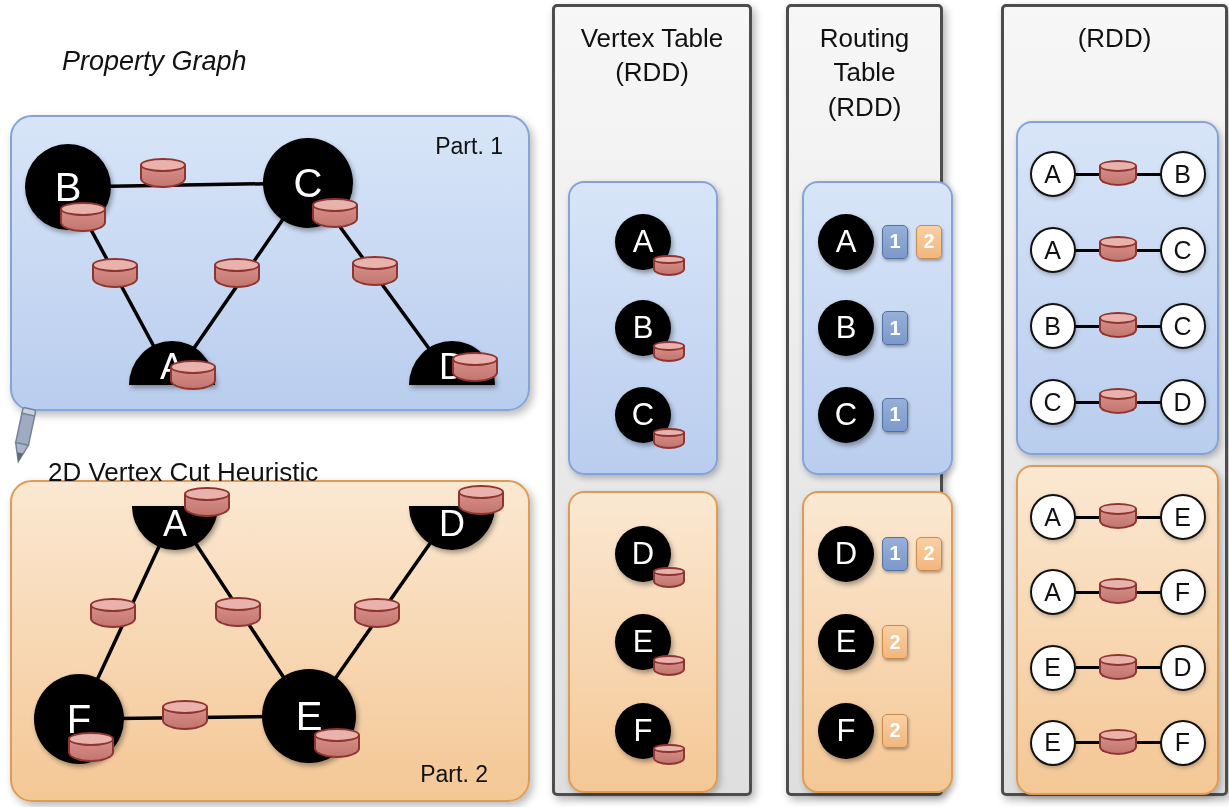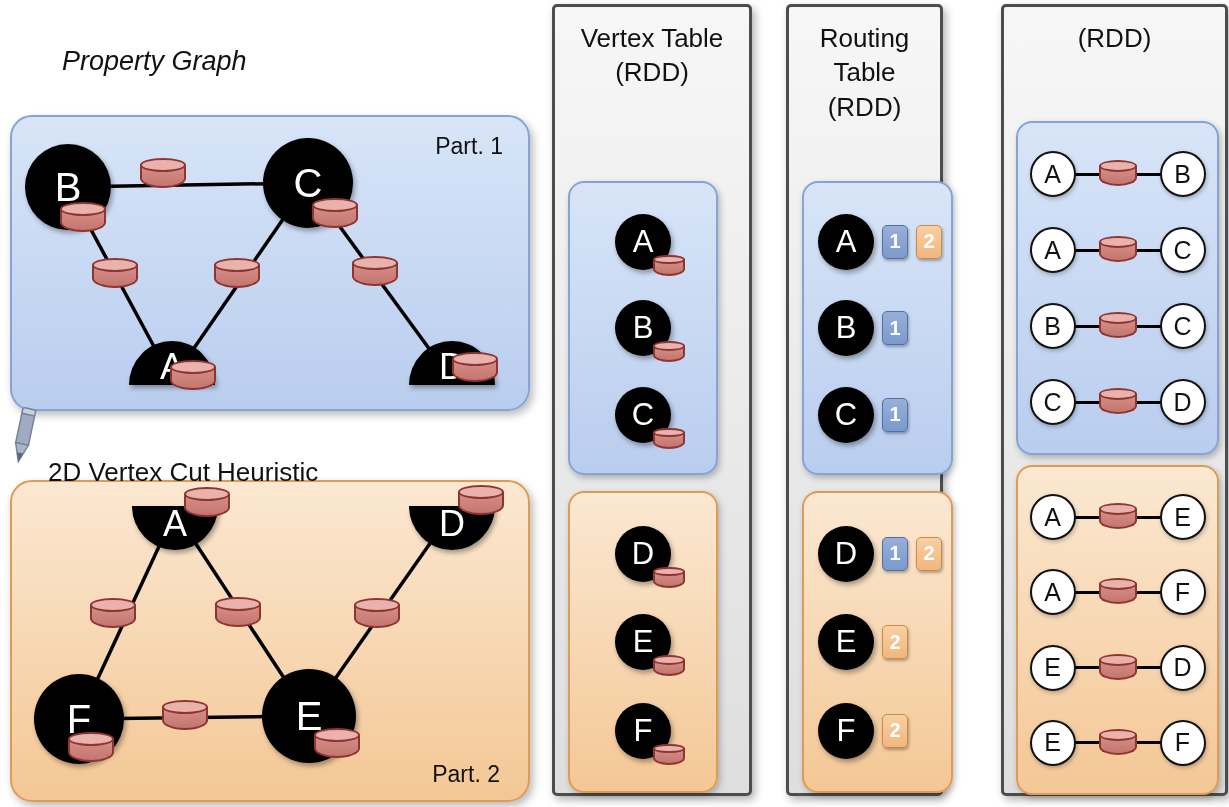--- a/index.html
+++ b/index.html
@@ -66,21 +66,21 @@
 <body>
 
 <div id="canvas">
 
   <div class="pg-title">Property Graph</div>
 
   <div class="partbox blue" style="left:10px;top:115px;width:520px;height:296px;">
     <div class="part-label" style="right:25px;top:16px;">Part. 1</div>
   </div>
   <div class="partbox orange" style="left:10px;top:480px;width:520px;height:322px;">
-    <div class="part-label" style="right:28px;bottom:12px;">Part. 2</div>
+    <div class="part-label" style="right:40px;bottom:12px;">Part. 2</div>
   </div>
 
   <svg id="edges" width="1229" height="807">
     <line x1="68" y1="187" x2="308" y2="183"></line>
     <line x1="68" y1="187" x2="172" y2="380"></line>
     <line x1="308" y1="183" x2="172" y2="380"></line>
     <line x1="308" y1="183" x2="452" y2="380"></line>
     <line x1="175" y1="512" x2="79" y2="719"></line>
     <line x1="175" y1="512" x2="309" y2="716"></line>
     <line x1="452" y1="512" x2="309" y2="716"></line>

